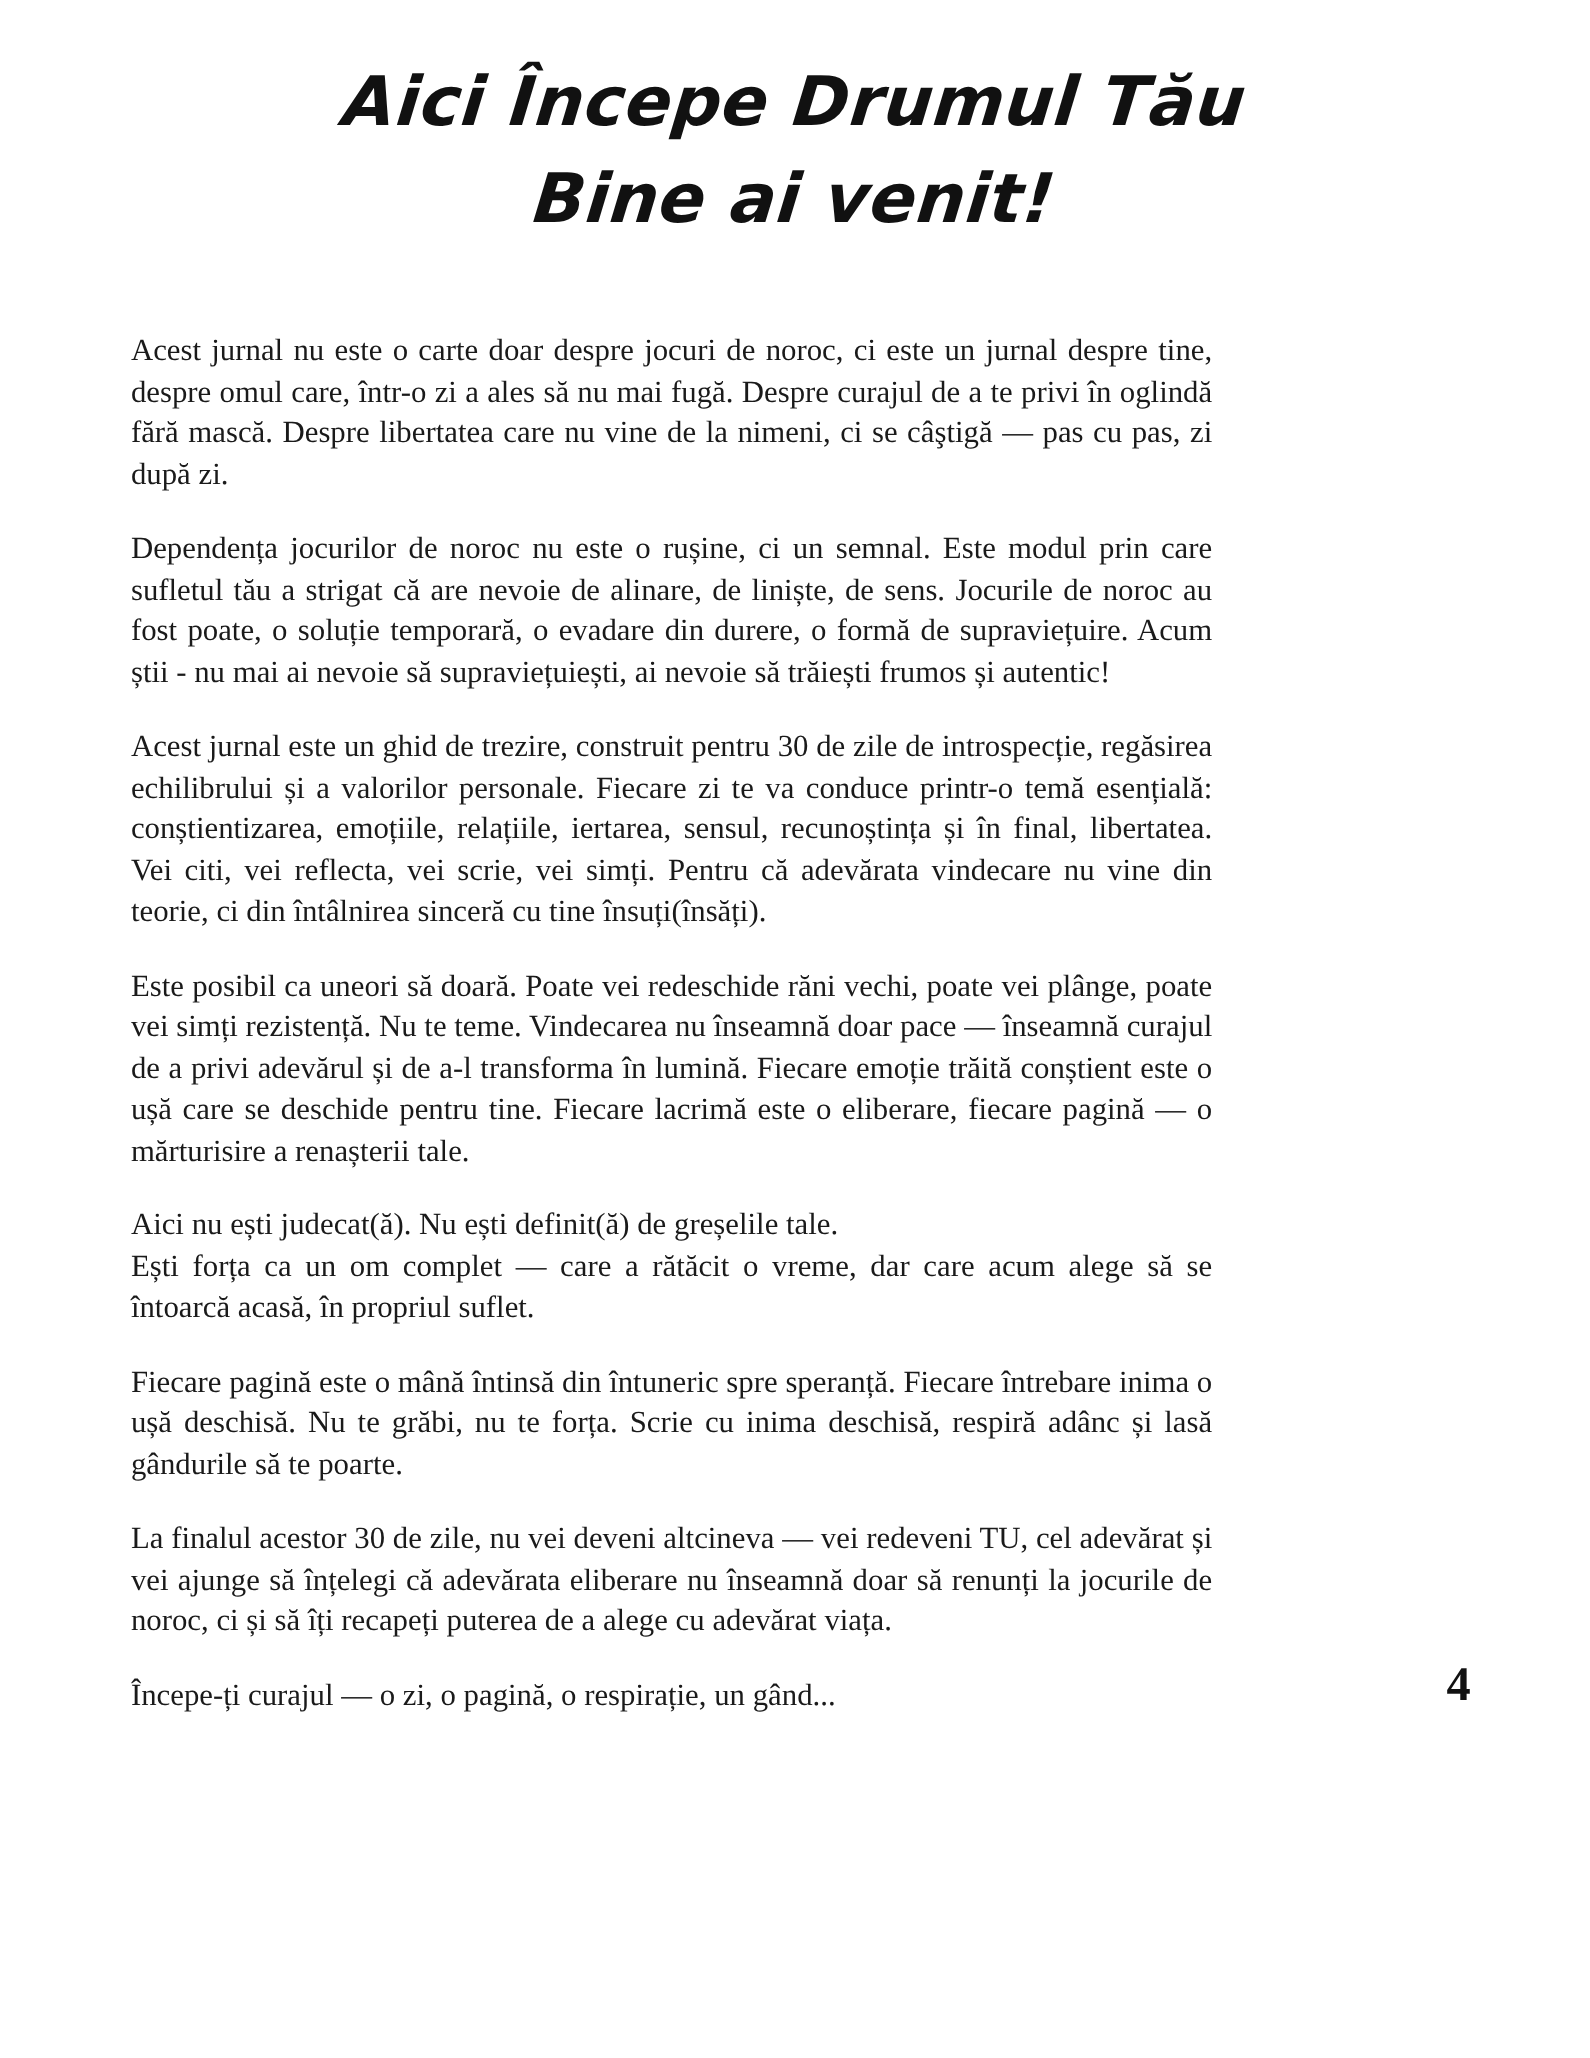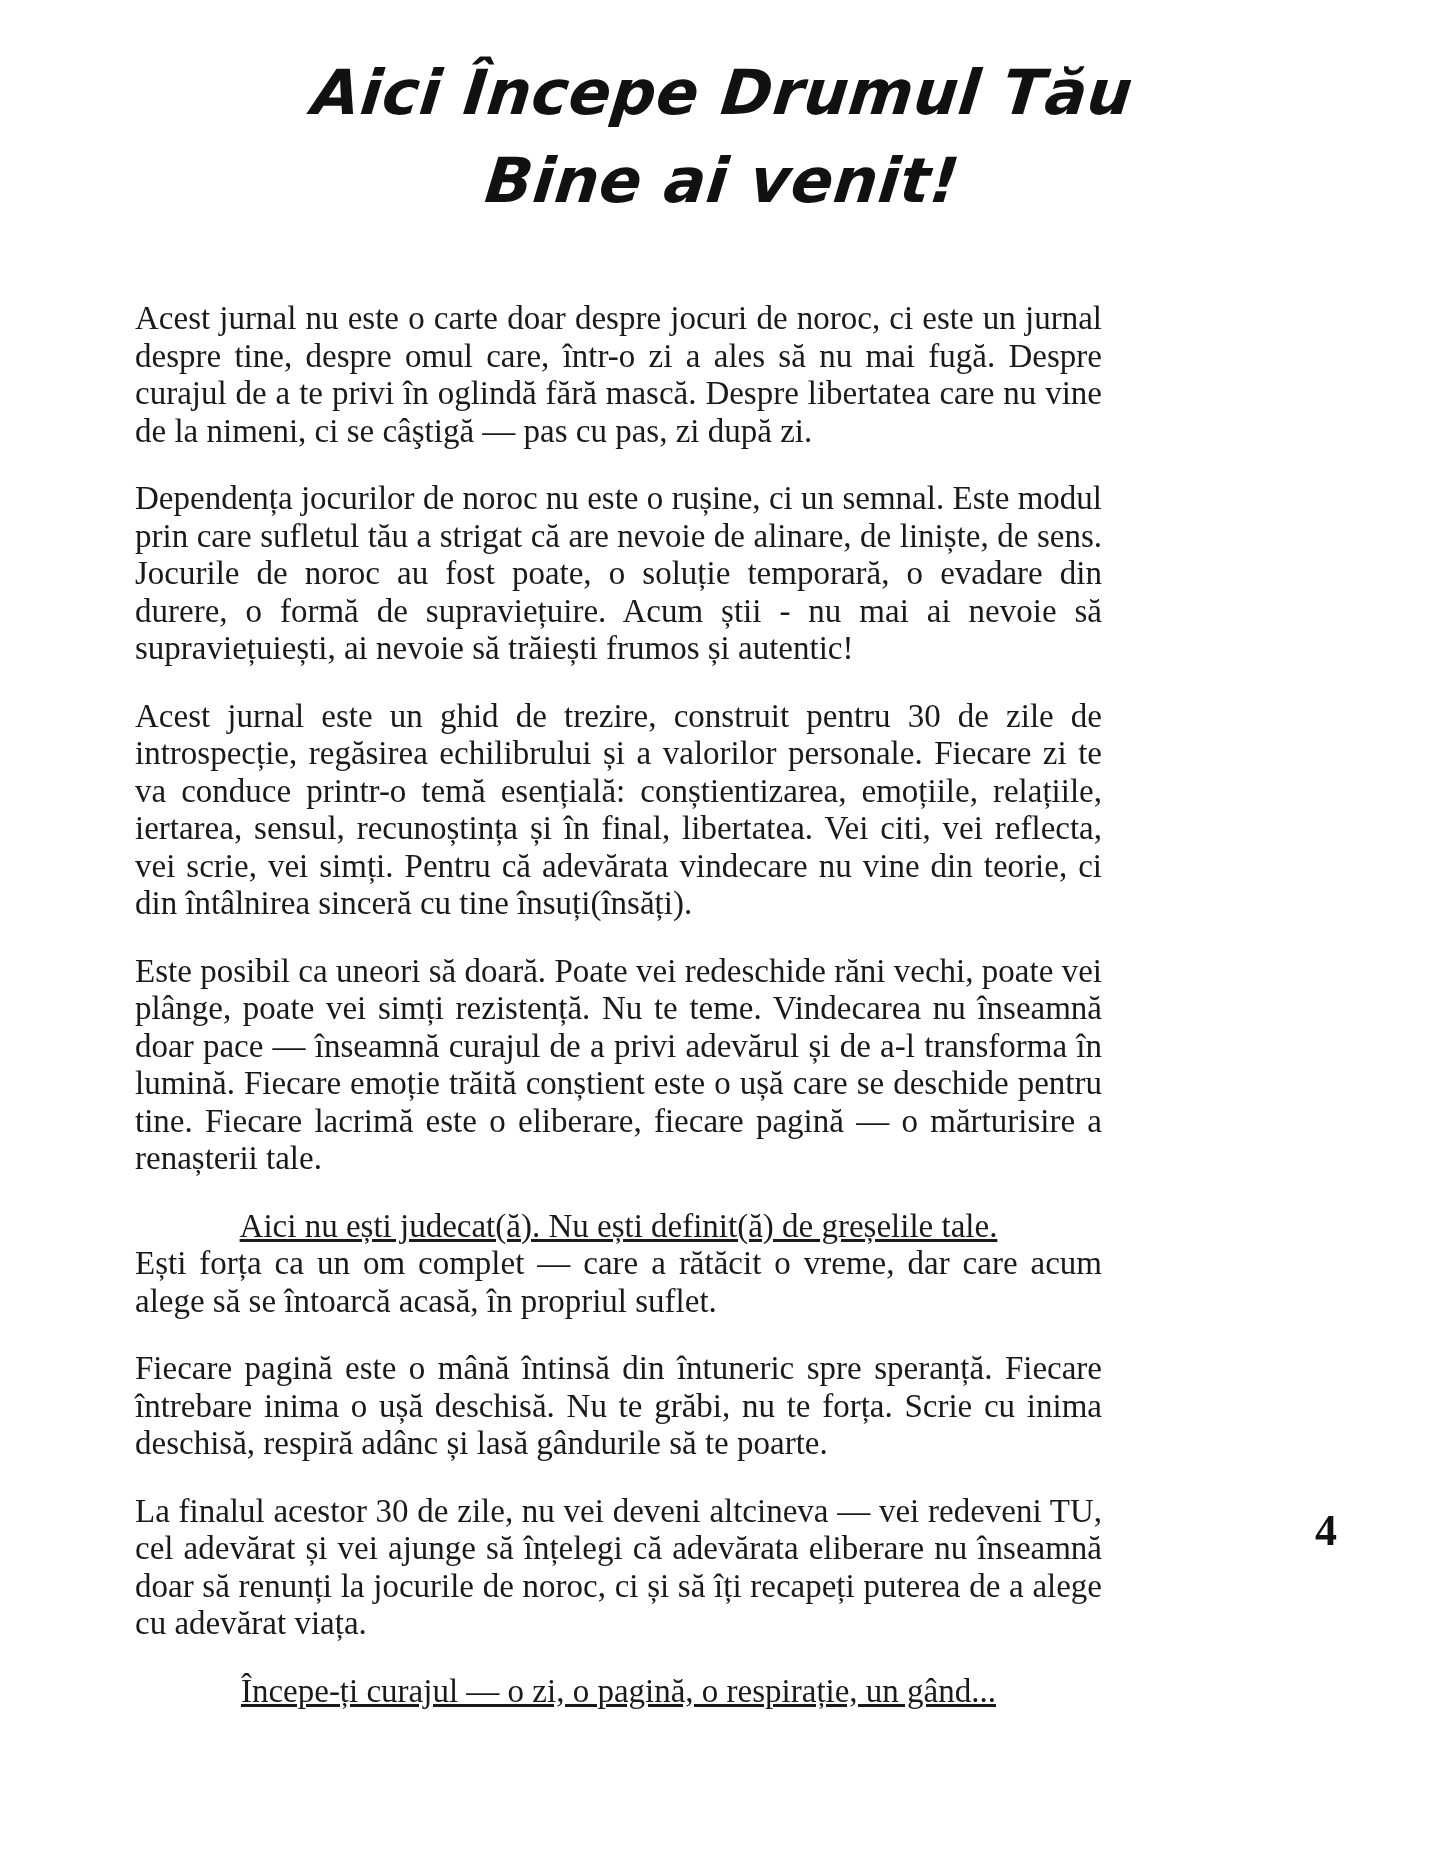--- a/index.html
+++ b/index.html
@@ -52,36 +52,35 @@
   
   .body-col {
     position: absolute;
     left: 119px;
     top: 300px;
     width: 983px;
   }
 
   .para {
     font-family: "Liberation Serif", "DejaVu Serif", serif;
-    font-size: 33px;
+    font-size: 28px;
     line-height: 37.5px;
     color: #1a1a1a;
     text-align: justify;
     text-justify: inter-word;
-    margin: 0 0 30px 16px;
+    margin: 0 0 30px 0;
     hyphens: none;
   }
 
   .para.last {
     margin-bottom: 0;
   }
 
   .para.no-justify {
-    text-align: center;
-    text-decoration: underline;
+    text-align: left;
   }
 
   
   .page-number {
     position: absolute;
     right: 108px;
     bottom: 318px;
     font-family: "Liberation Serif", "DejaVu Serif", serif;
     font-size: 44px;
     font-weight: 700;

